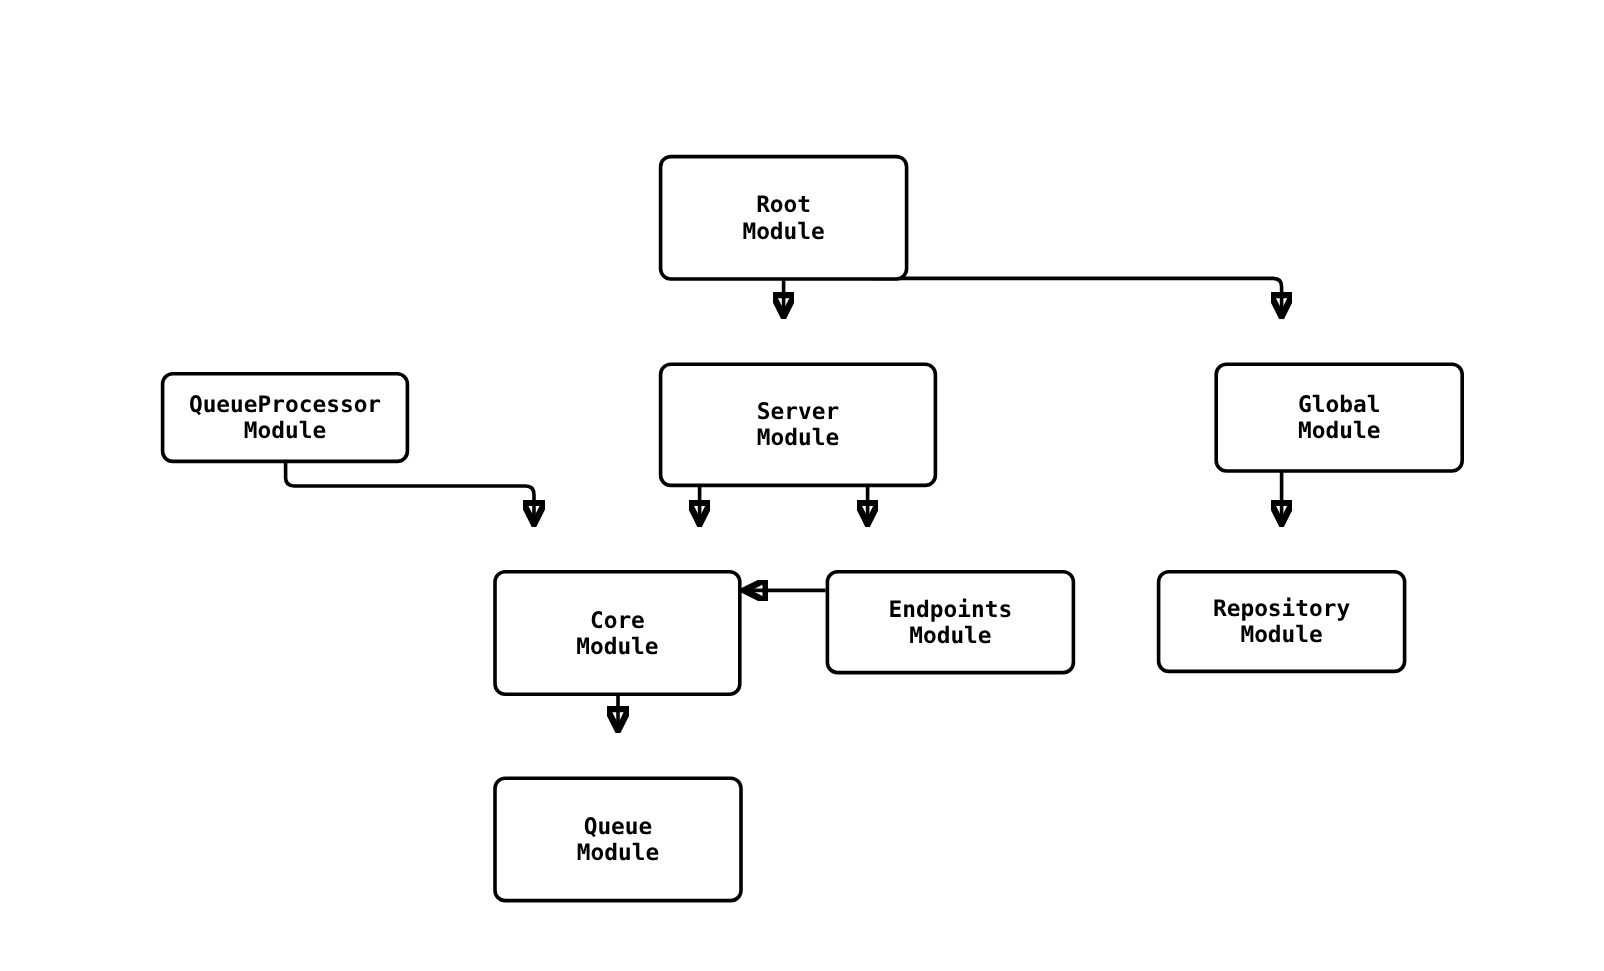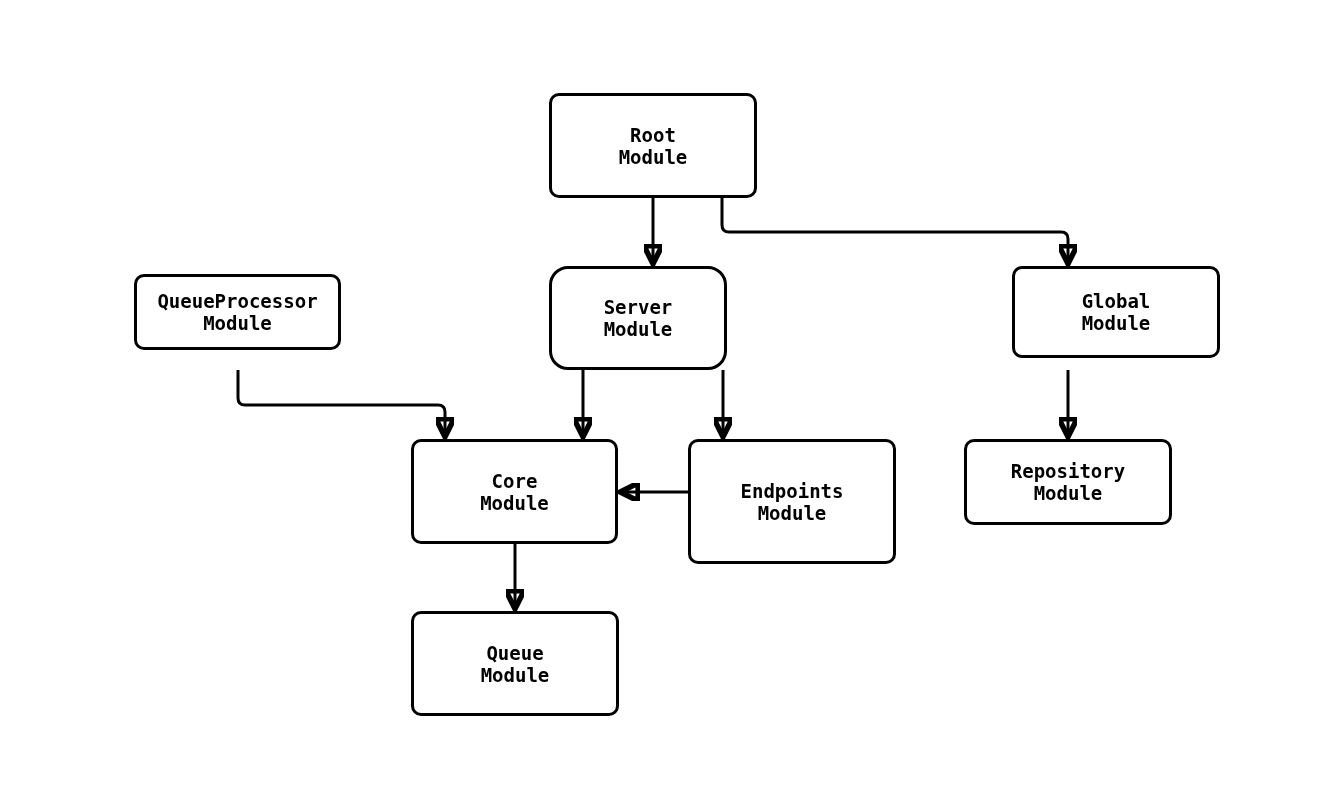--- a/index.html
+++ b/index.html
@@ -30,35 +30,36 @@
   .node {
     position: absolute;
     box-sizing: border-box;
     background: #ffffff;
     border: 3px solid #000000;
     border-radius: 10px;
     display: flex;
     align-items: center;
     justify-content: center;
     text-align: center;
+    margin-top: 36px;
   }
   .node .label {
     white-space: pre-line;
     font-size: 19px;
     font-weight: bold;
     line-height: 22px;
     color: #000000;
   }
   
   .n-root          { left: 549px; top:  93px; width: 208px; height: 105px; }
   .n-queueproc     { left: 134px; top: 274px; width: 207px; height: 76px; }
-  .n-server        { left: 549px; top: 266px; width: 178px; height: 104px; border-radius: 19px; }
+  .n-server        { left: 549px; top: 266px; width: 232px; height: 104px; }
   .n-global        { left: 1012px; top: 266px; width: 208px; height: 92px; }
   .n-core          { left: 411px; top: 439px; width: 207px; height: 105px; align-items: center; }
-  .n-endpoints     { left: 688px; top: 439px; width: 208px; height: 125px; }
+  .n-endpoints     { left: 688px; top: 439px; width: 208px; height: 87px; }
   .n-repository    { left: 964px; top: 439px; width: 208px; height: 86px; }
   .n-queue         { left: 411px; top: 611px; width: 208px; height: 105px; }
 </style>
 </head>
 <body>
 
 <div class="canvas">
 
   <svg class="edge-layer" width="1337" height="809" viewBox="0 0 1337 809" xmlns="http://www.w3.org/2000/svg">
     <defs>

